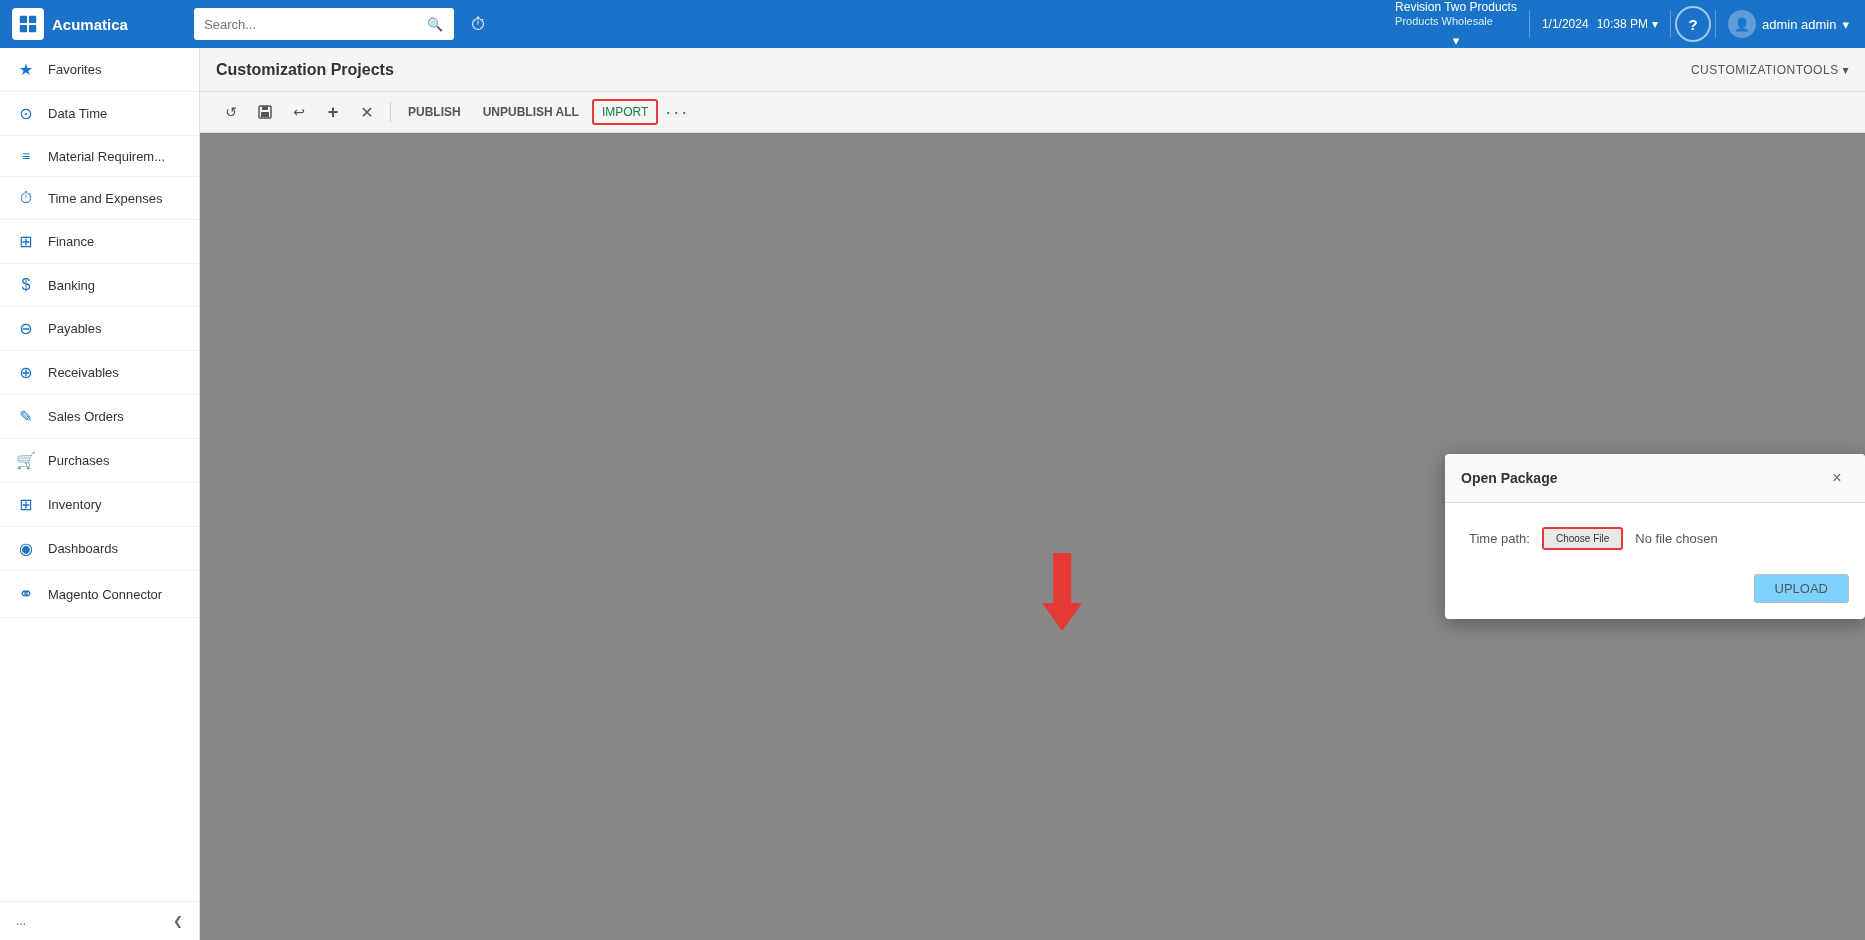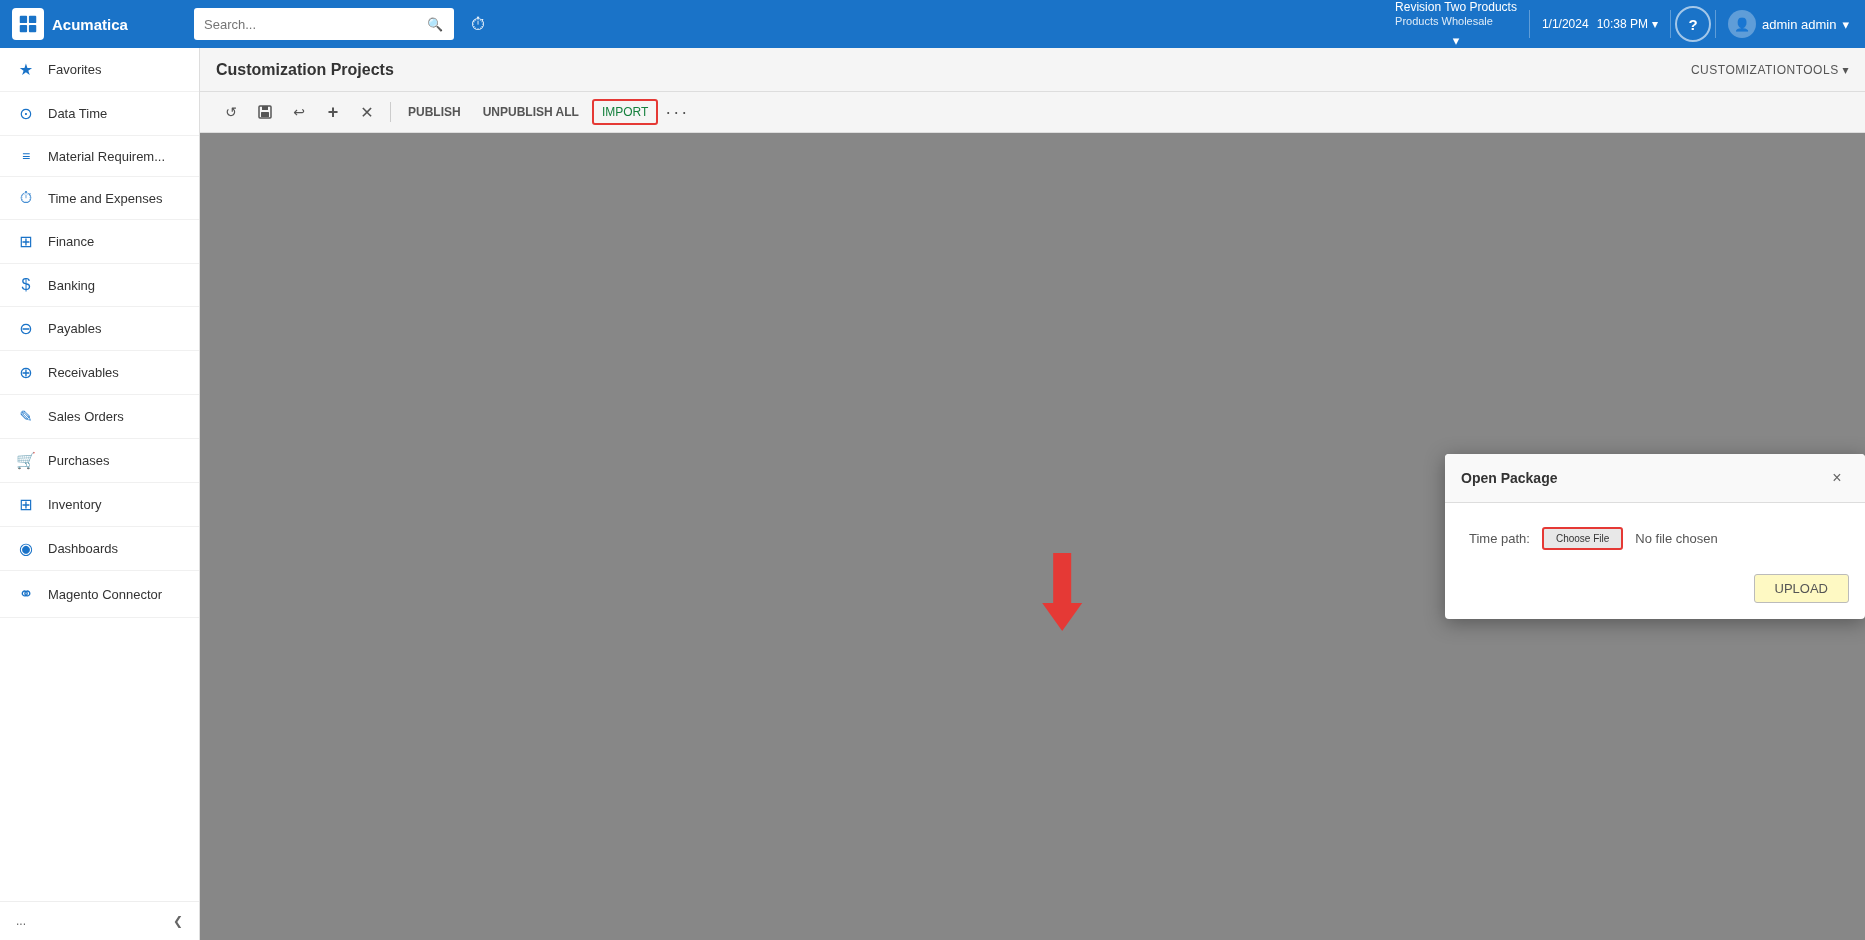--- a/index.html
+++ b/index.html
@@ -164,21 +164,21 @@
     .choose-file-btn {
       padding: 4px 12px; background: #e8e8e8; border: 1px solid #bbb;
       border-radius: 3px; cursor: pointer; font-size: 10px; color: #333;
       border: 2px solid #e53935; font-weight: 500;
     }
     .no-file-text { font-size: 13px; color: #555; }
     .modal-footer {
       padding: 8px 16px 16px; display: flex; justify-content: flex-end;
     }
     .upload-btn {
-      padding: 6px 20px; background: #fef9c3; border: 1px solid #bbb;
+      padding: 6px 20px; background: #7dd3fc; border: 1px solid #bbb;
       border-radius: 3px; cursor: pointer; font-size: 13px; color: #555; font-weight: 500;
     }
   </style>
 </head>
 <body>
 
 <nav class="top-nav">
   <div class="acumatica-logo">
     <div class="logo-icon">
       <svg viewBox="0 0 24 24" fill="none" xmlns="http://www.w3.org/2000/svg">

